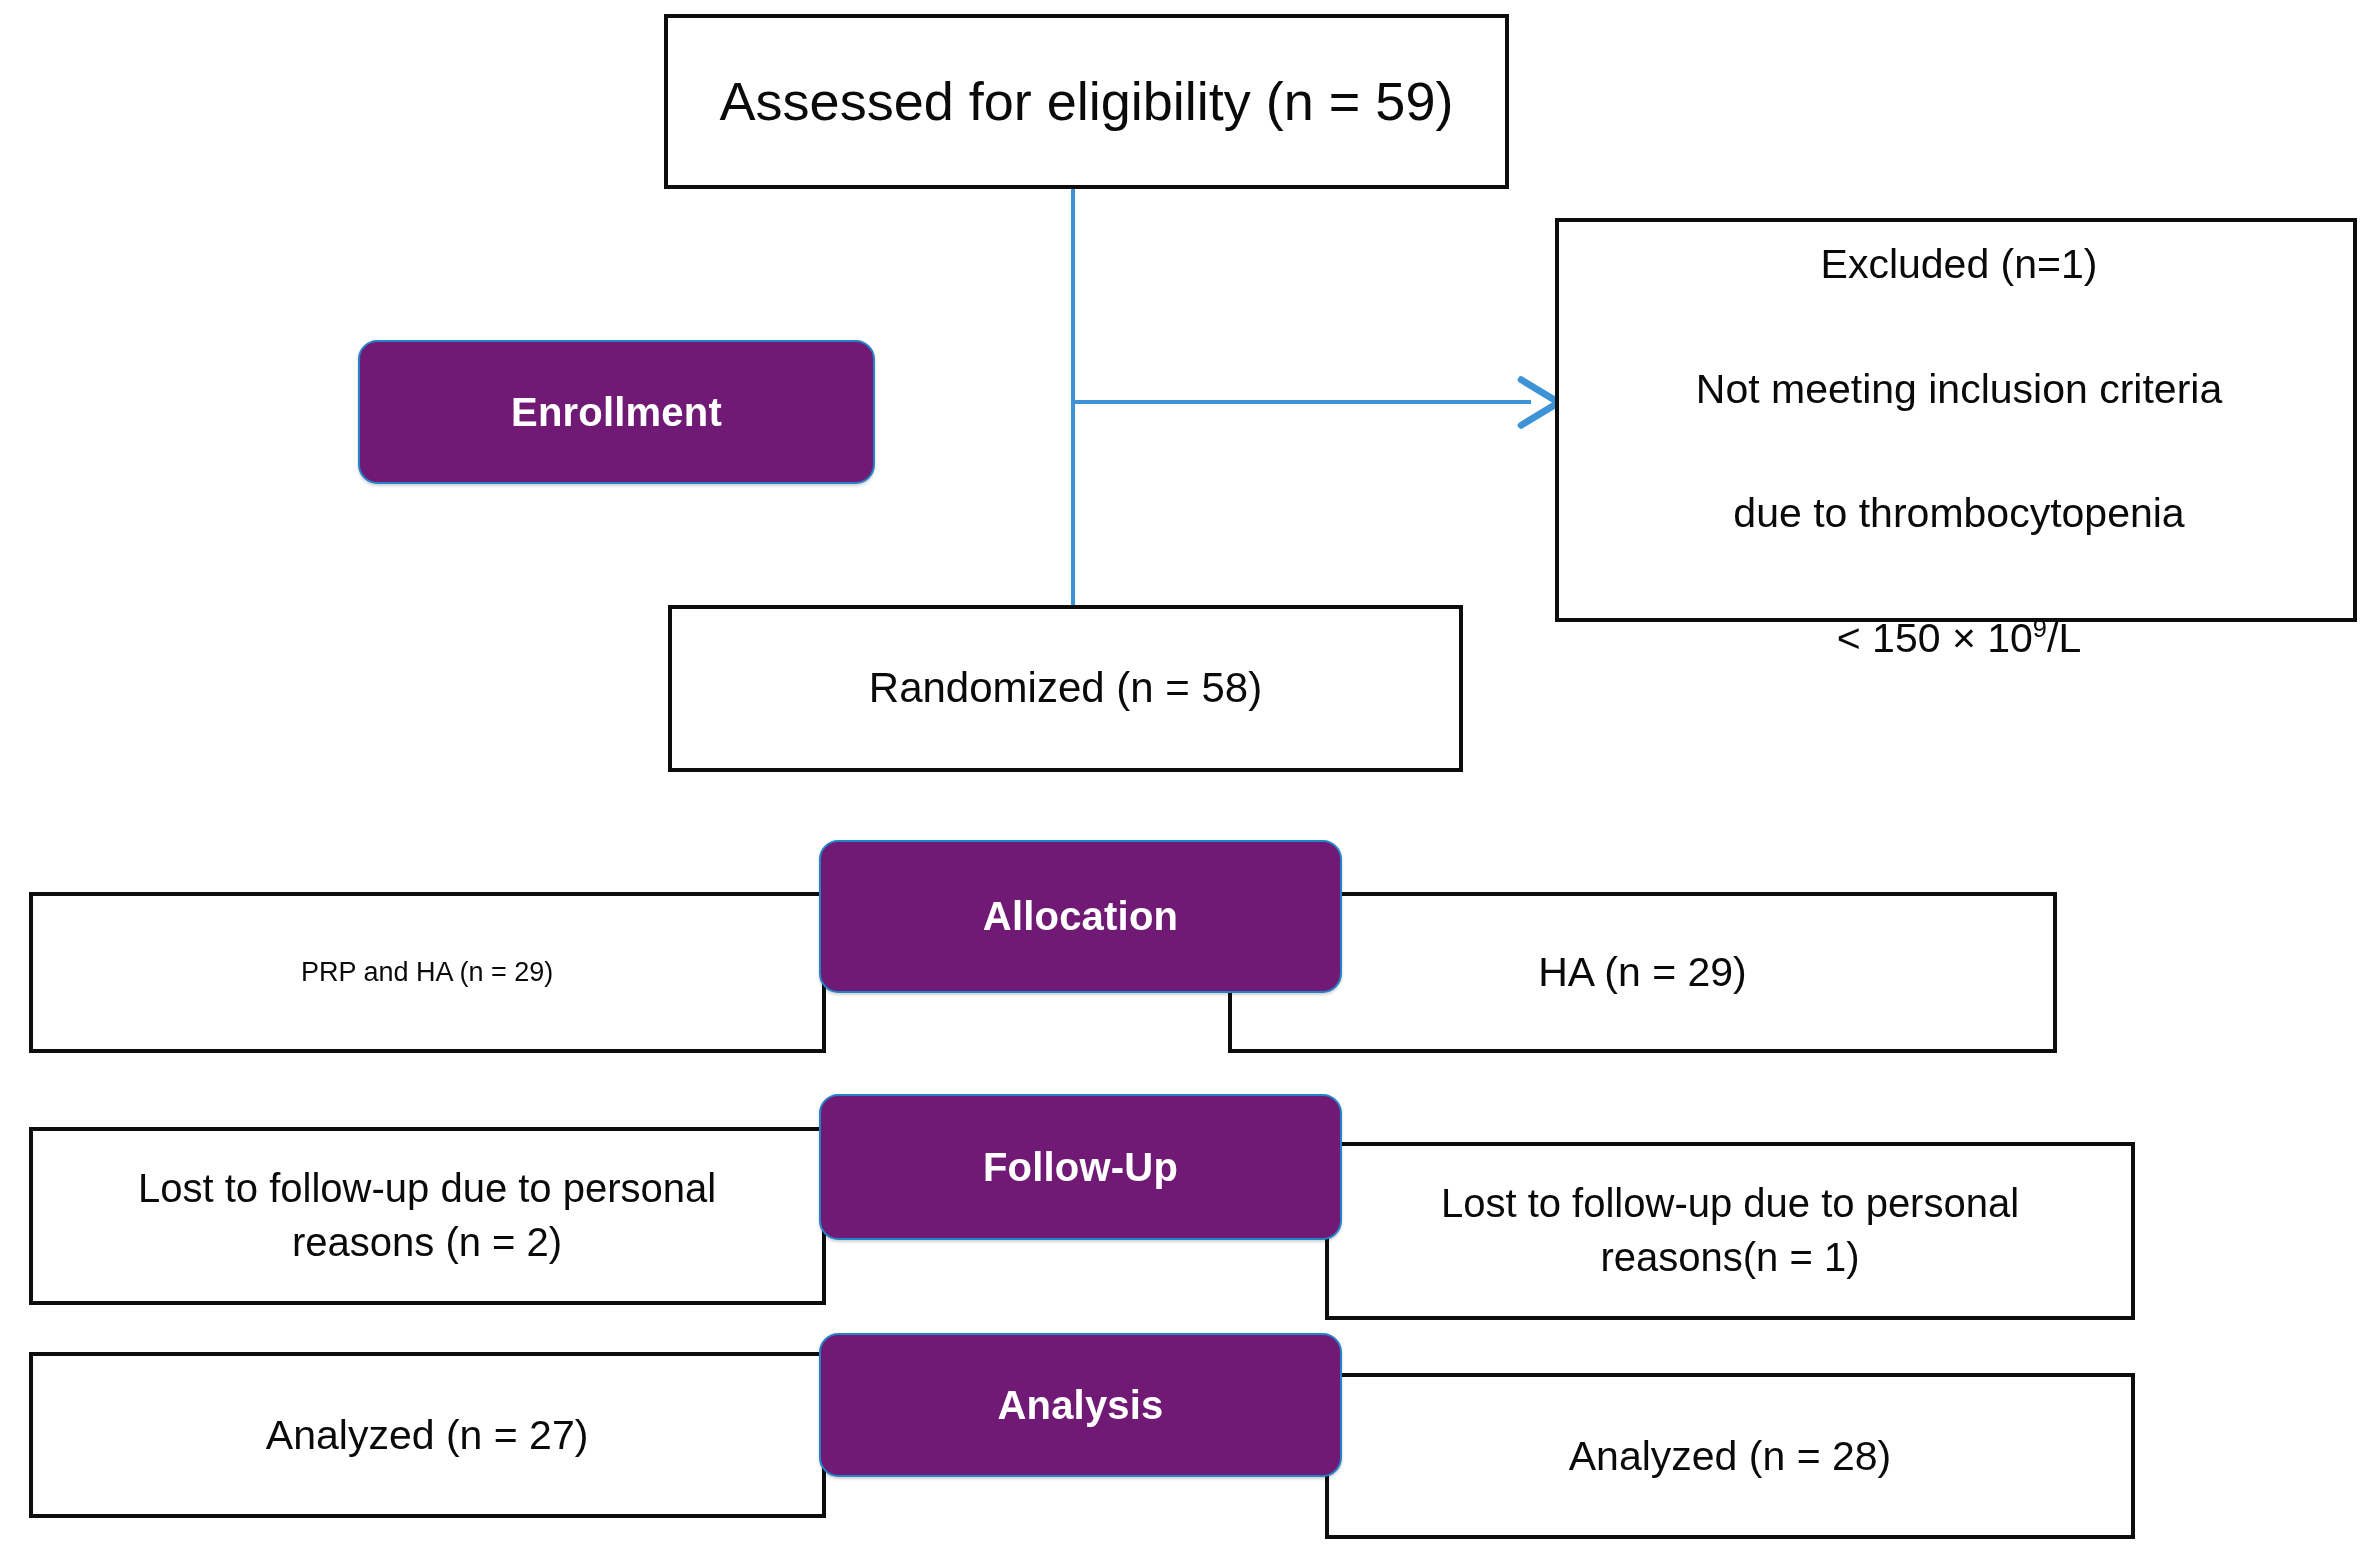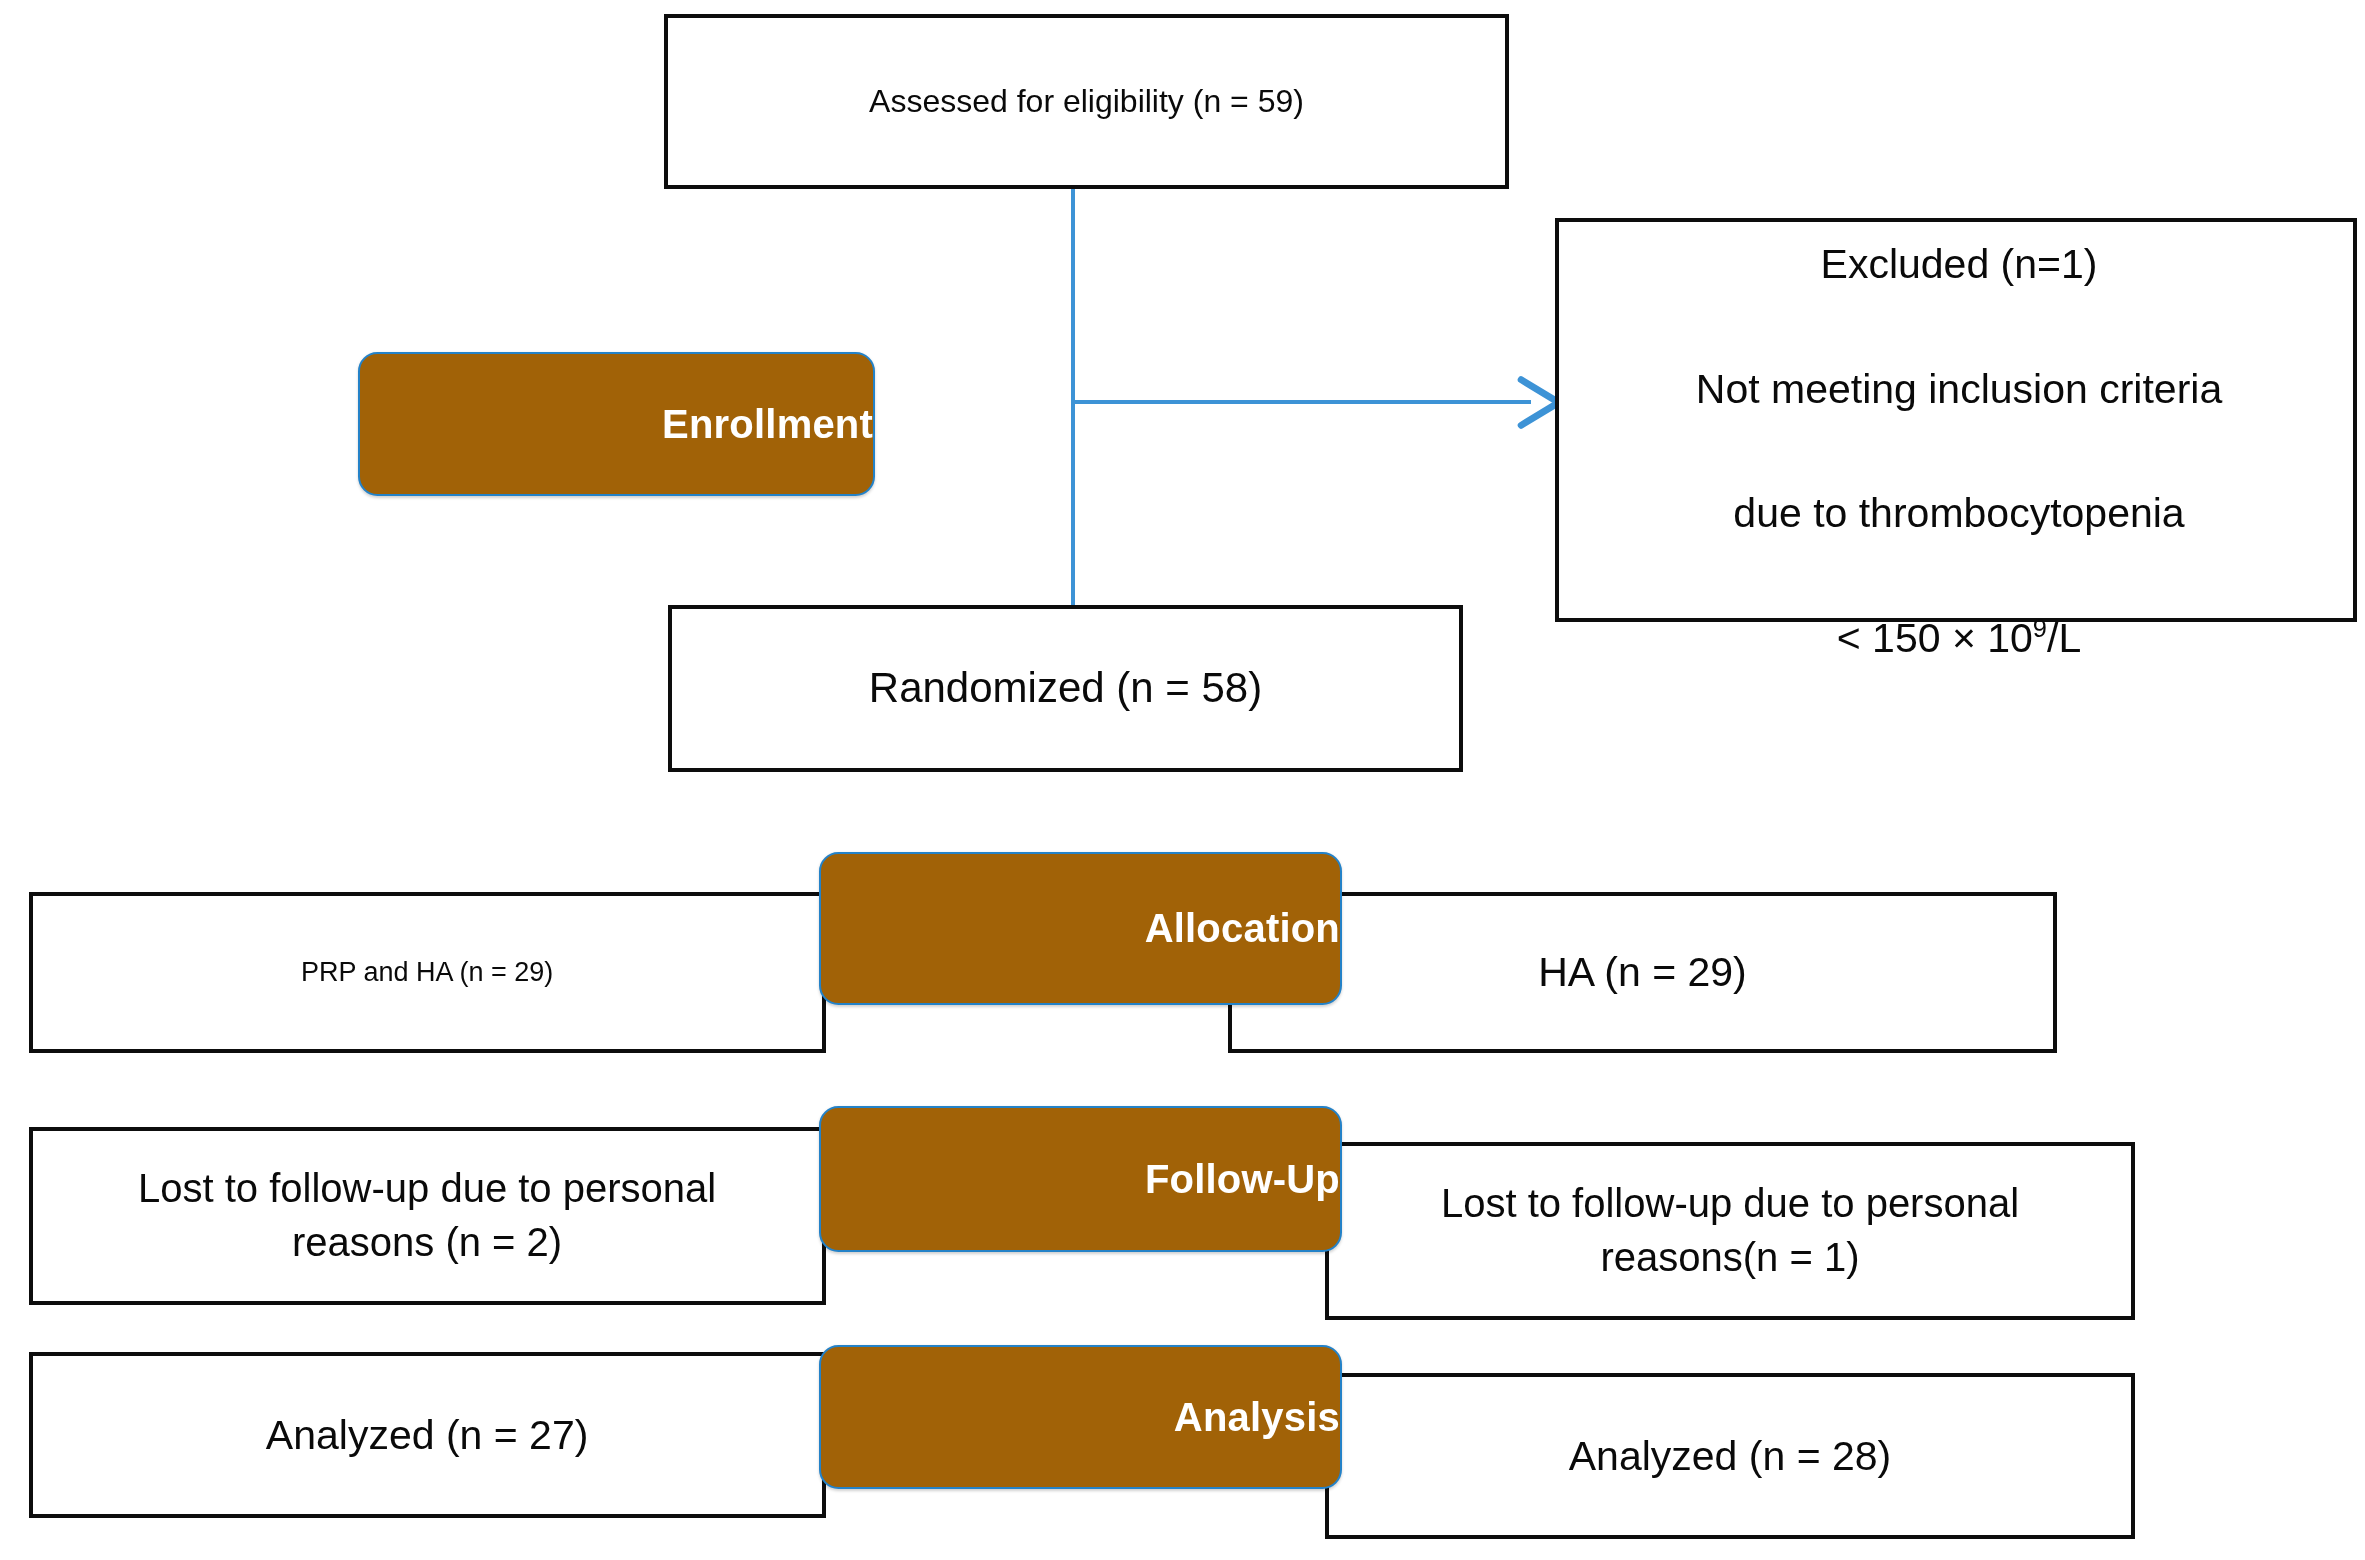--- a/index.html
+++ b/index.html
@@ -39,33 +39,32 @@
     width: 100%;
     padding: 0 15px;
     line-height: 1.34;
     white-space: pre-line;
   }
 
   
   .stage-pill {
     position: absolute;
     box-sizing: border-box;
-    background: #a16207;
+    background: #701a75;
     border: 2.9px solid #2482c8;
     border-radius: 19.4px;
     display: flex;
     align-items: center;
-    justify-content: flex-end;
+    justify-content: center;
     color: #ffffff;
     font-weight: bold;
     letter-spacing: 0.2px;
     text-align: center;
     z-index: 8;
     box-shadow: 0 1.7px 2.9px rgba(0,0,0,0.18);
-    margin-top: 12px;
   }
 
   
   .conn-v {
     position: absolute;
     background: #3d93d6;
     width: 4px;
     z-index: 2;
   }
   .conn-h {
@@ -76,21 +75,21 @@
   }
   .arrow-head {
     position: absolute;
     z-index: 2;
     line-height: 0;
   }
 
   
   #box-assessed {
     left: 664px;  top: 13.7px;   width: 845px; height: 175px;
-    font-size: 32px;
+    font-size: 54px;
   }
   #box-excluded {
     left: 1555px;  top: 218px;  width: 802px; height: 404px;
     font-size: 41px;
     padding-left: 6px;
   }
   #box-excluded .box-text { line-height: 1.52; }
   #box-randomized {
     left: 668px;  top: 605px; width: 795px; height: 167px;
     font-size: 42px;

